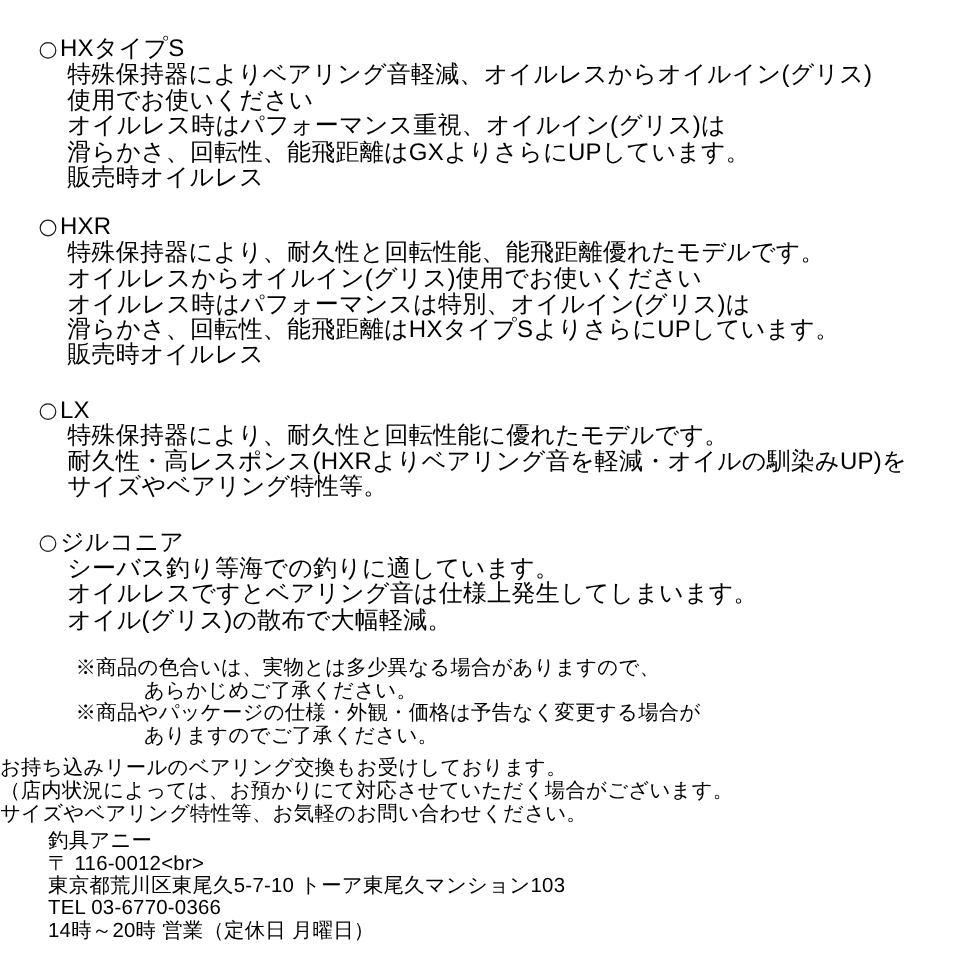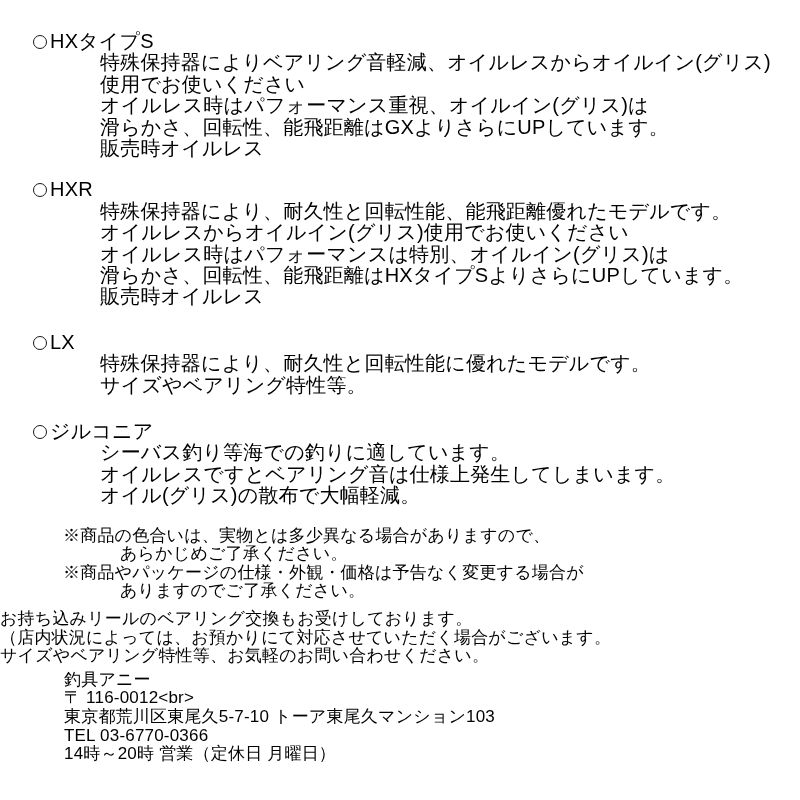--- a/index.html
+++ b/index.html
@@ -39,39 +39,38 @@
     width: 14px;
     height: 14px;
     border: 1.5px solid #1a1a1a;
     border-radius: 50%;
     box-sizing: border-box;
     margin-right: 3px;
     flex: 0 0 auto;
   }
   .ln {
     padding-left: 56px;
-    margin-left: 44px;
   }
   .mt-s2 { margin-top: 20px; }
   .mt-s3 { margin-top: 24px; }
   .mt-s4 { margin-top: 25px; }
   
   .small {
     font-size: 17px;
     line-height: 18.6px;
     letter-spacing: 0.2px;
     white-space: nowrap;
   }
   .disclaimers { margin-top: 20px; }
   .note-head { padding-left: 63px; }
   .note-cont { padding-left: 120px; }
   .service { margin-top: 9px; }
   .service .svc-ln { }
   .shop { margin-top: 5px; }
-  .shop .shop-ln { padding-left: 64px; }
+  .shop .shop-ln { padding-left: 40px; }
 </style>
 </head>
 <body>
 
 <div class="doc">
 
   <section class="sec">
     <div class="sec-head">
       <span class="circ"></span>
       <span>HXタイプS</span>
@@ -94,20 +93,21 @@
     <div class="ln">滑らかさ、回転性、能飛距離はHXタイプSよりさらにUPしています。</div>
     <div class="ln">販売時オイルレス</div>
   </section>
 
   <section class="sec mt-s3">
     <div class="sec-head">
       <span class="circ"></span>
       <span>LX</span>
     </div>
     <div class="ln">特殊保持器により、耐久性と回転性能に優れたモデルです。</div>
+    <div class="ln">耐久性・高レスポンス(HXRよりベアリング音を軽減・オイルの馴染みUP)を</div>
     <div class="ln">サイズやベアリング特性等。</div>
   </section>
 
   <section class="sec mt-s4">
     <div class="sec-head">
       <span class="circ"></span>
       <span>ジルコニア</span>
     </div>
     <div class="ln">シーバス釣り等海での釣りに適しています。</div>
     <div class="ln">オイルレスですとベアリング音は仕様上発生してしまいます。</div>

